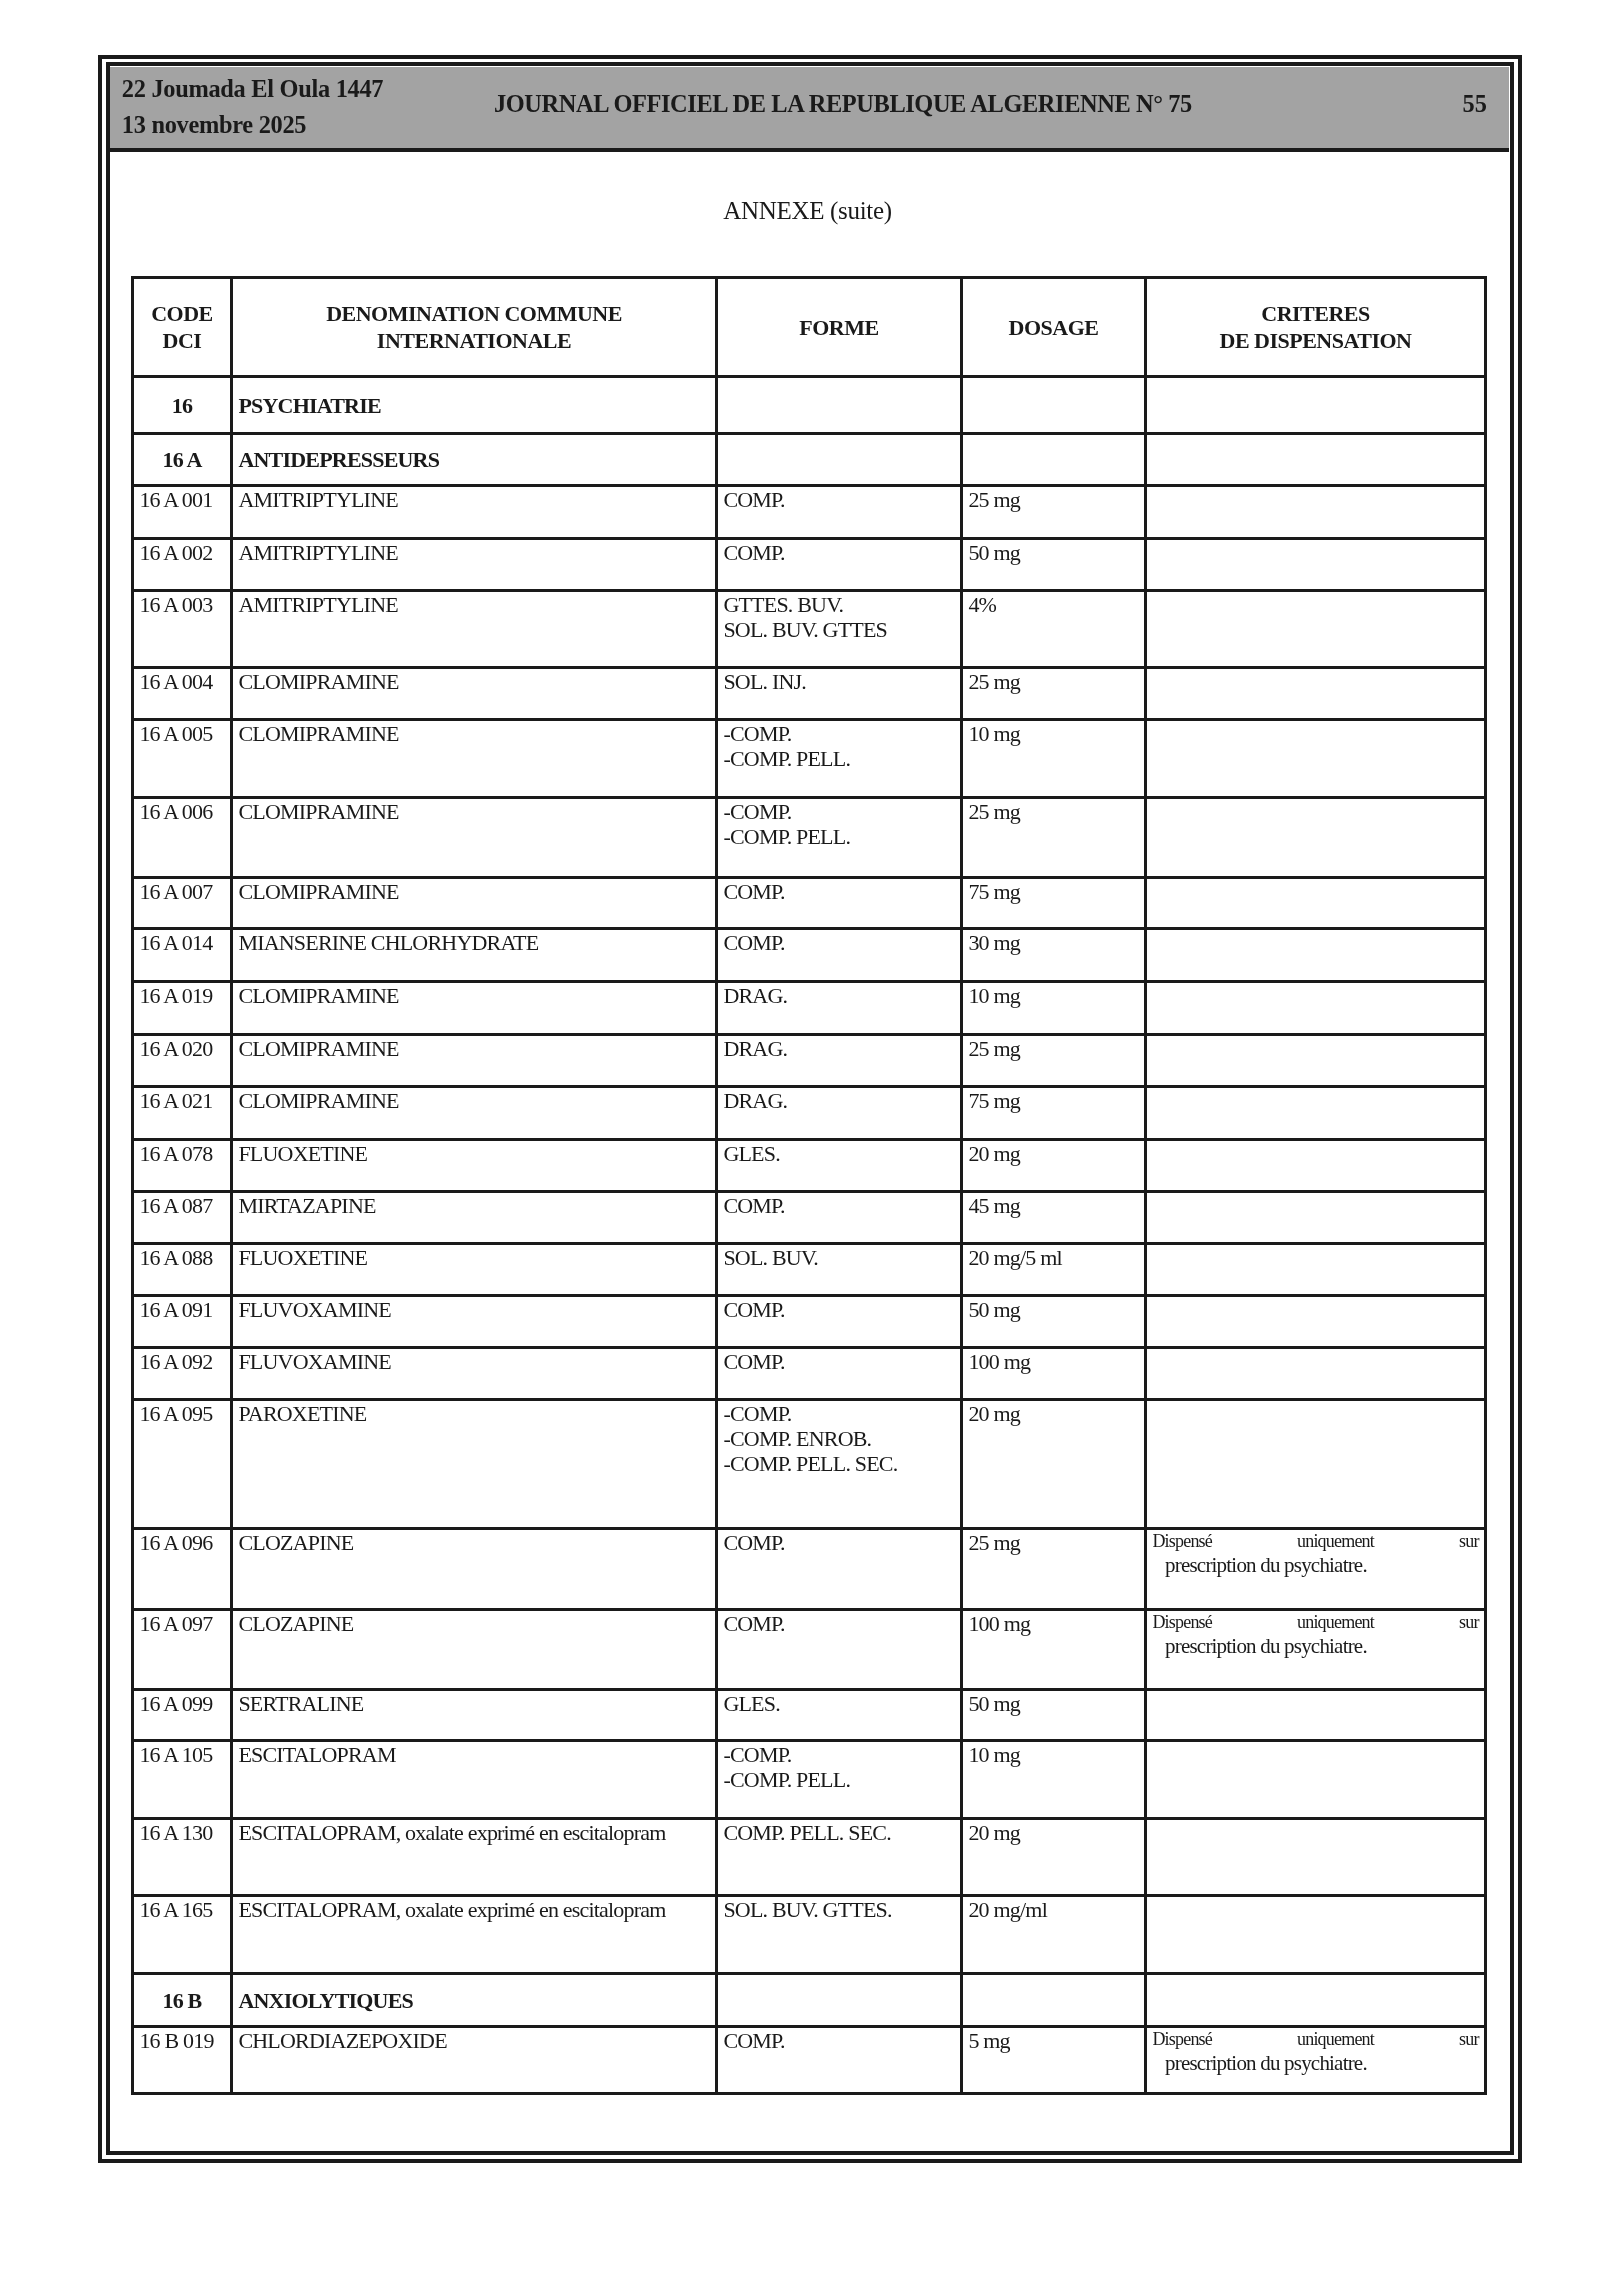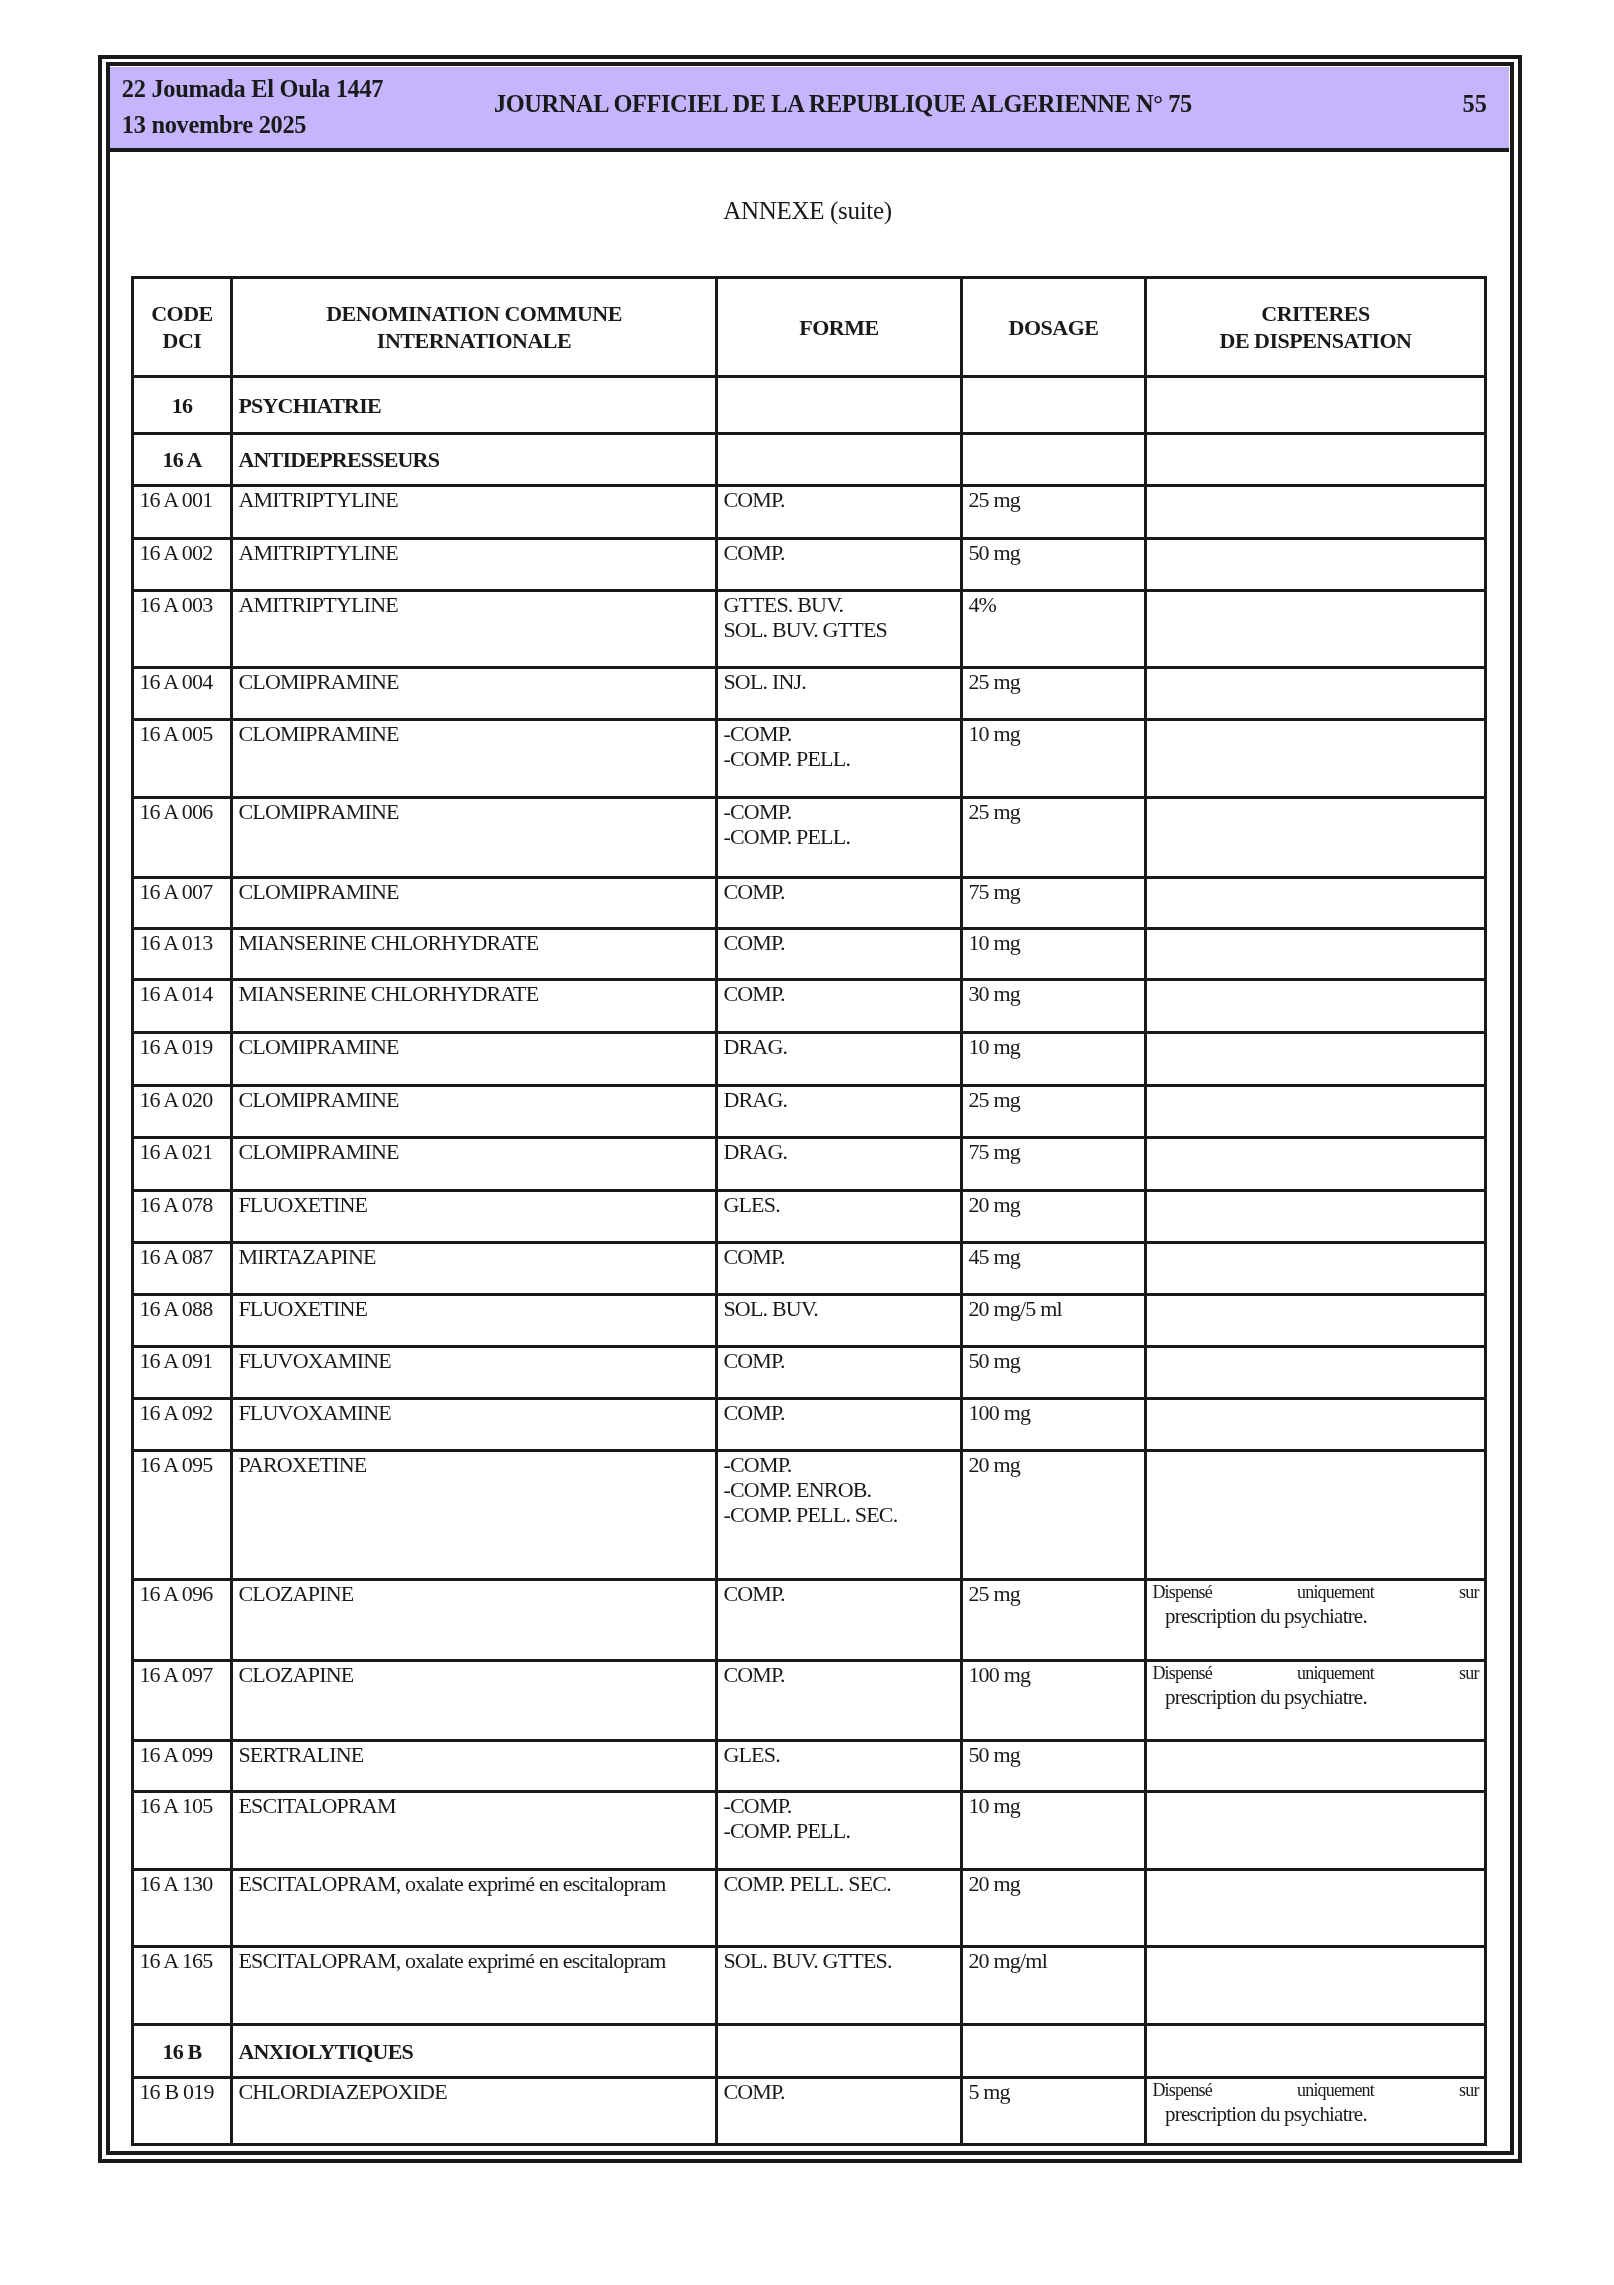--- a/index.html
+++ b/index.html
@@ -3,21 +3,21 @@
 <meta charset="utf-8">
 <style>
   html, body { margin: 0; padding: 0; background: #ffffff; }
   body { width: 1615px; height: 2285px; position: relative; overflow: hidden;
          font-family: "Liberation Serif", "DejaVu Serif", serif; color: #1a1a1a; }
   .outer-frame { position: absolute; left: 98px; top: 55px; width: 1424px; height: 2108px;
                  border: 4.5px solid #1a1a1a; box-sizing: border-box; }
   .inner-frame { position: absolute; left: 106px; top: 62px; width: 1408px; height: 2093px;
                  border: 4.5px solid #1a1a1a; box-sizing: border-box; }
   .header-band { position: absolute; left: 110px; top: 67px; width: 1399px; height: 85px;
-                 background: #c4b5fd; border-bottom: 4.5px solid #1a1a1a; box-sizing: border-box; padding-left: 12px; }
+                 background: #a3a3a3; border-bottom: 4.5px solid #1a1a1a; box-sizing: border-box; padding-left: 12px; }
   .hdr-date { position: absolute; left: 11.8px; top: 3.6px; font-weight: bold; font-size: 24.4px;
               line-height: 36px; letter-spacing: -0.3px; }
   .hdr-title { position: absolute; left: 384px; top: 22.6px; font-weight: bold; font-size: 24.4px;
                letter-spacing: -0.4px; white-space: nowrap; }
   .hdr-page { position: absolute; right: 22px; top: 22.6px; font-weight: bold; font-size: 24.4px; }
   .annexe { position: absolute; left: 0; width: 1615px; top: 197px; text-align: center;
             font-size: 25px; letter-spacing: -0.3px; }
   table.annex-table { position: absolute; left: 131px; top: 276px; width: 1352px;
                       border-collapse: collapse; table-layout: fixed; }
   table.annex-table td, table.annex-table th {
@@ -157,29 +157,20 @@
       </tr>
       <tr class="item" style="height: 51px;">
         <td class="code">16 A 007</td>
         <td class="name">CLOMIPRAMINE</td>
         <td class="forme">
           <span class="line">COMP.</span>
         </td>
         <td class="dosage">75 mg</td>
         <td class="criteria"></td>
       </tr>
-      <tr class="item" style="height: 51px;">
-        <td class="code">16 A 013</td>
-        <td class="name">MIANSERINE CHLORHYDRATE</td>
-        <td class="forme">
-          <span class="line">COMP.</span>
-        </td>
-        <td class="dosage">10 mg</td>
-        <td class="criteria"></td>
-      </tr>
       <tr class="item" style="height: 53px;">
         <td class="code">16 A 014</td>
         <td class="name">MIANSERINE CHLORHYDRATE</td>
         <td class="forme">
           <span class="line">COMP.</span>
         </td>
         <td class="dosage">30 mg</td>
         <td class="criteria"></td>
       </tr>
       <tr class="item" style="height: 53px;">

